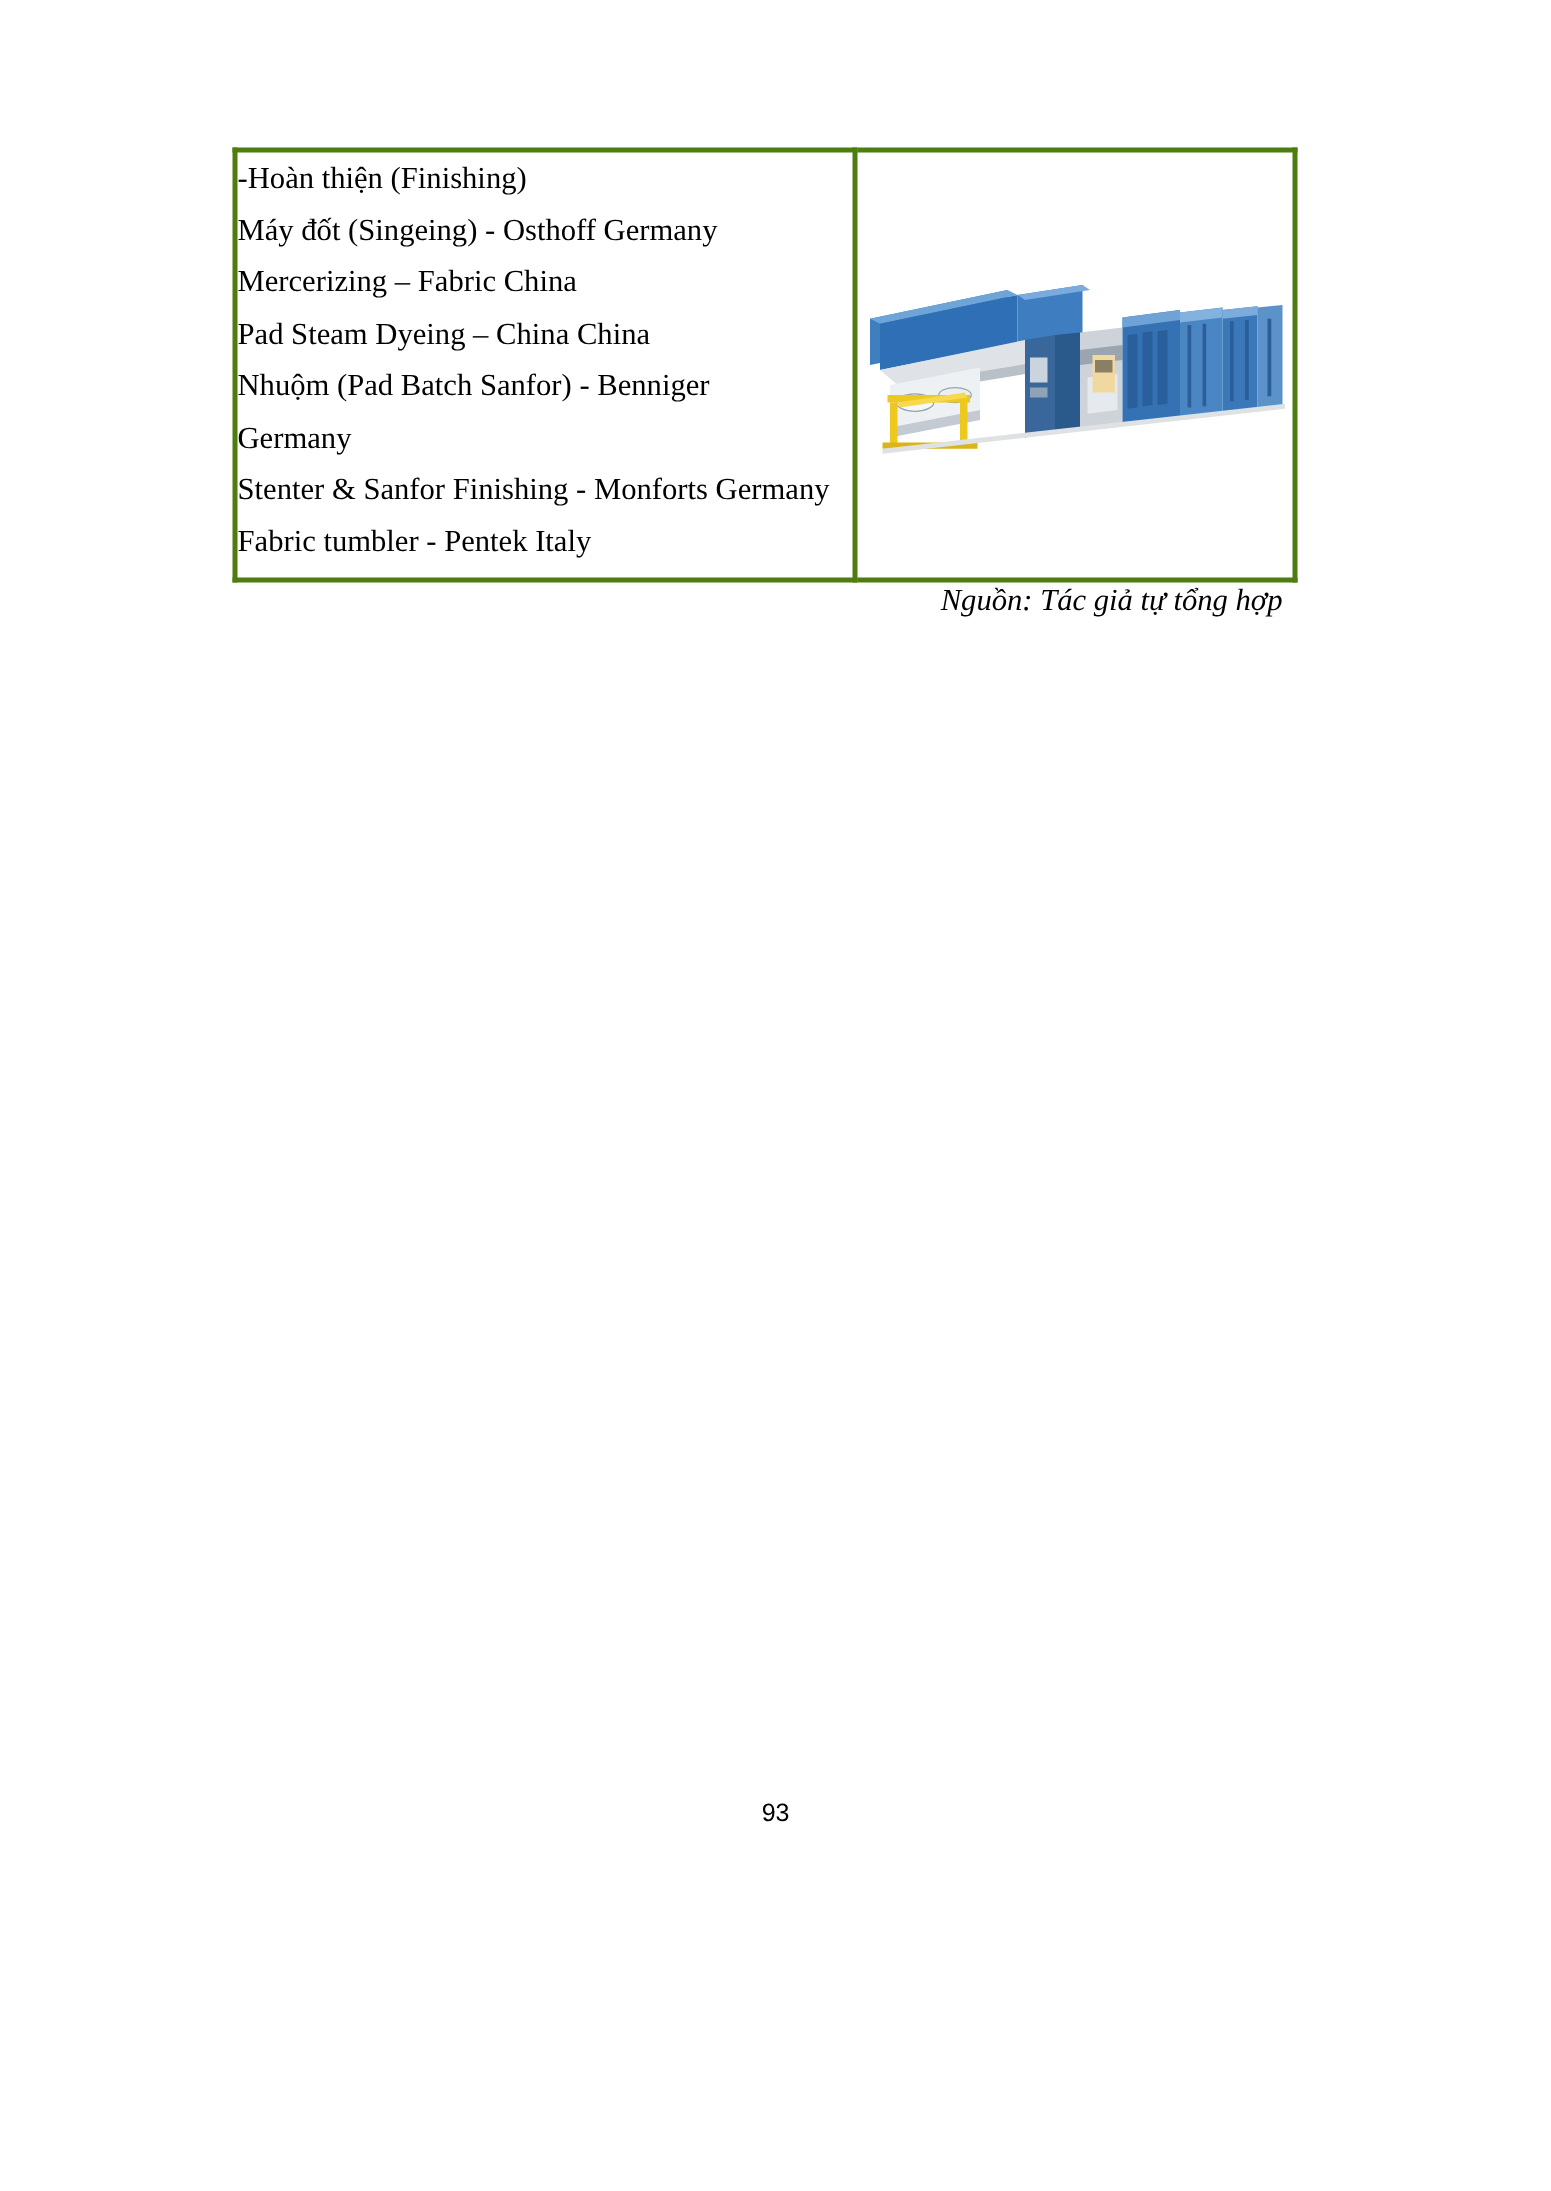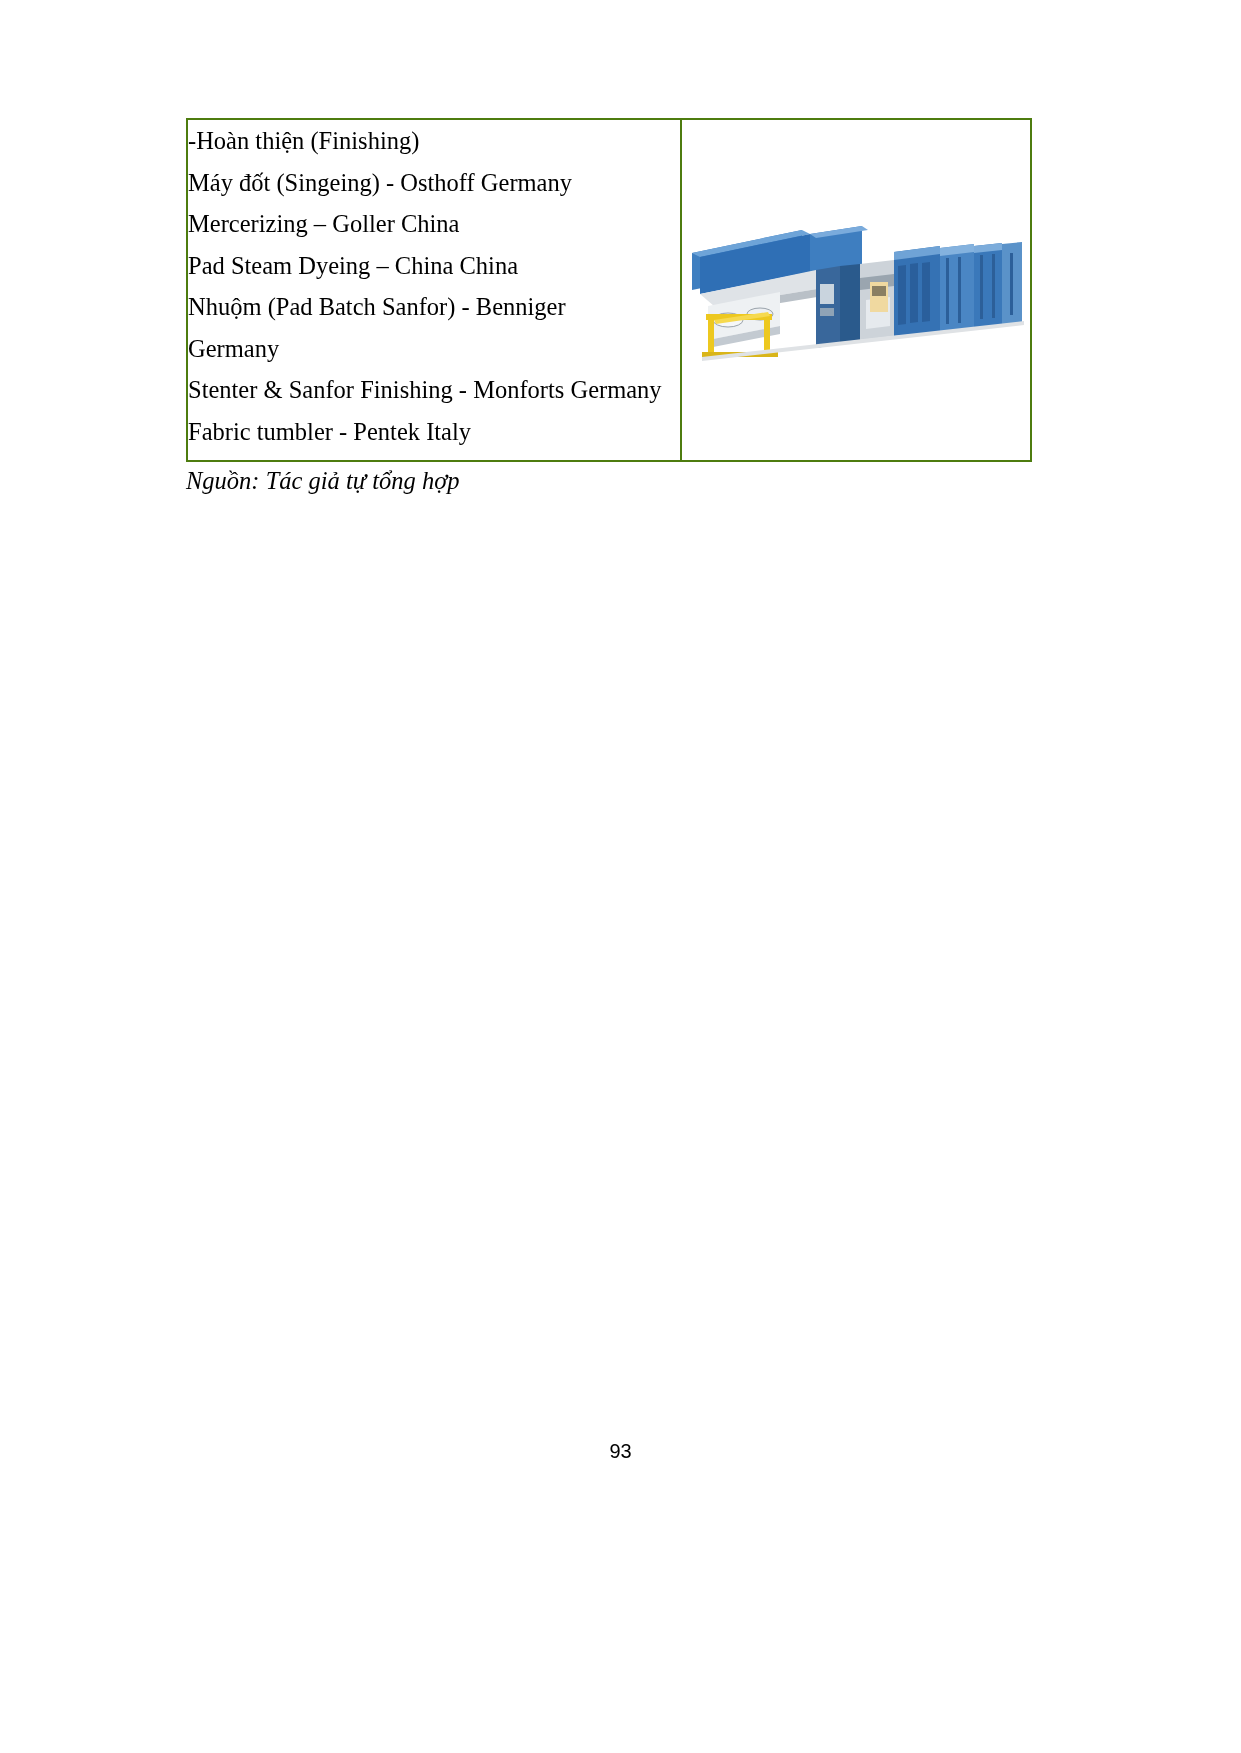--- a/index.html
+++ b/index.html
@@ -24,21 +24,21 @@
   
   .doc-table {
     position: absolute;
     left: 186px;
     top: 118px;
     width: 840px;
     border-collapse: collapse;
     table-layout: fixed;
   }
   .doc-table td {
-    border: 2px solid #4d7c0f;
+    border: 4px solid #4d7c0f;
     vertical-align: top;
     padding: 0;
   }
   .cell-text {
     width: 492px;
     padding: 14px 10px 10px 10px;
   }
   .cell-image {
     width: 348px;
     padding: 0;
@@ -67,20 +67,21 @@
     width: 344px;
     height: 160px;
   }
 
   
   .source-caption {
     position: absolute;
     left: 186px;
     top: 466px;
     width: 840px;
+    text-align: right;
     font-style: italic;
     font-size: 24.5px;
     line-height: 30px;
     padding-right: 2px;
   }
 
   
   .page-number {
     position: absolute;
     left: 0;
@@ -96,21 +97,21 @@
 <body>
 
 <div class="page">
 
   <table class="doc-table">
     <tbody>
         <tr>
       <td class="cell-text">
         <div class="line">-Hoàn thiện (Finishing)</div>
         <div class="line">Máy đốt (Singeing) - Osthoff Germany</div>
-        <div class="line">Mercerizing – Goller China</div>
+        <div class="line">Mercerizing – Fabric China</div>
         <div class="line">Pad Steam Dyeing – China China</div>
         <div class="line">Nhuộm (Pad Batch Sanfor) - Benniger</div>
         <div class="line">Germany</div>
         <div class="line">Stenter &amp; Sanfor Finishing - Monforts Germany</div>
         <div class="line">Fabric tumbler - Pentek Italy</div>
       </td>
       <td class="cell-image">
         <div class="machine-wrap">
           <svg class="machine" viewBox="0 0 344 160" xmlns="http://www.w3.org/2000/svg">
 

